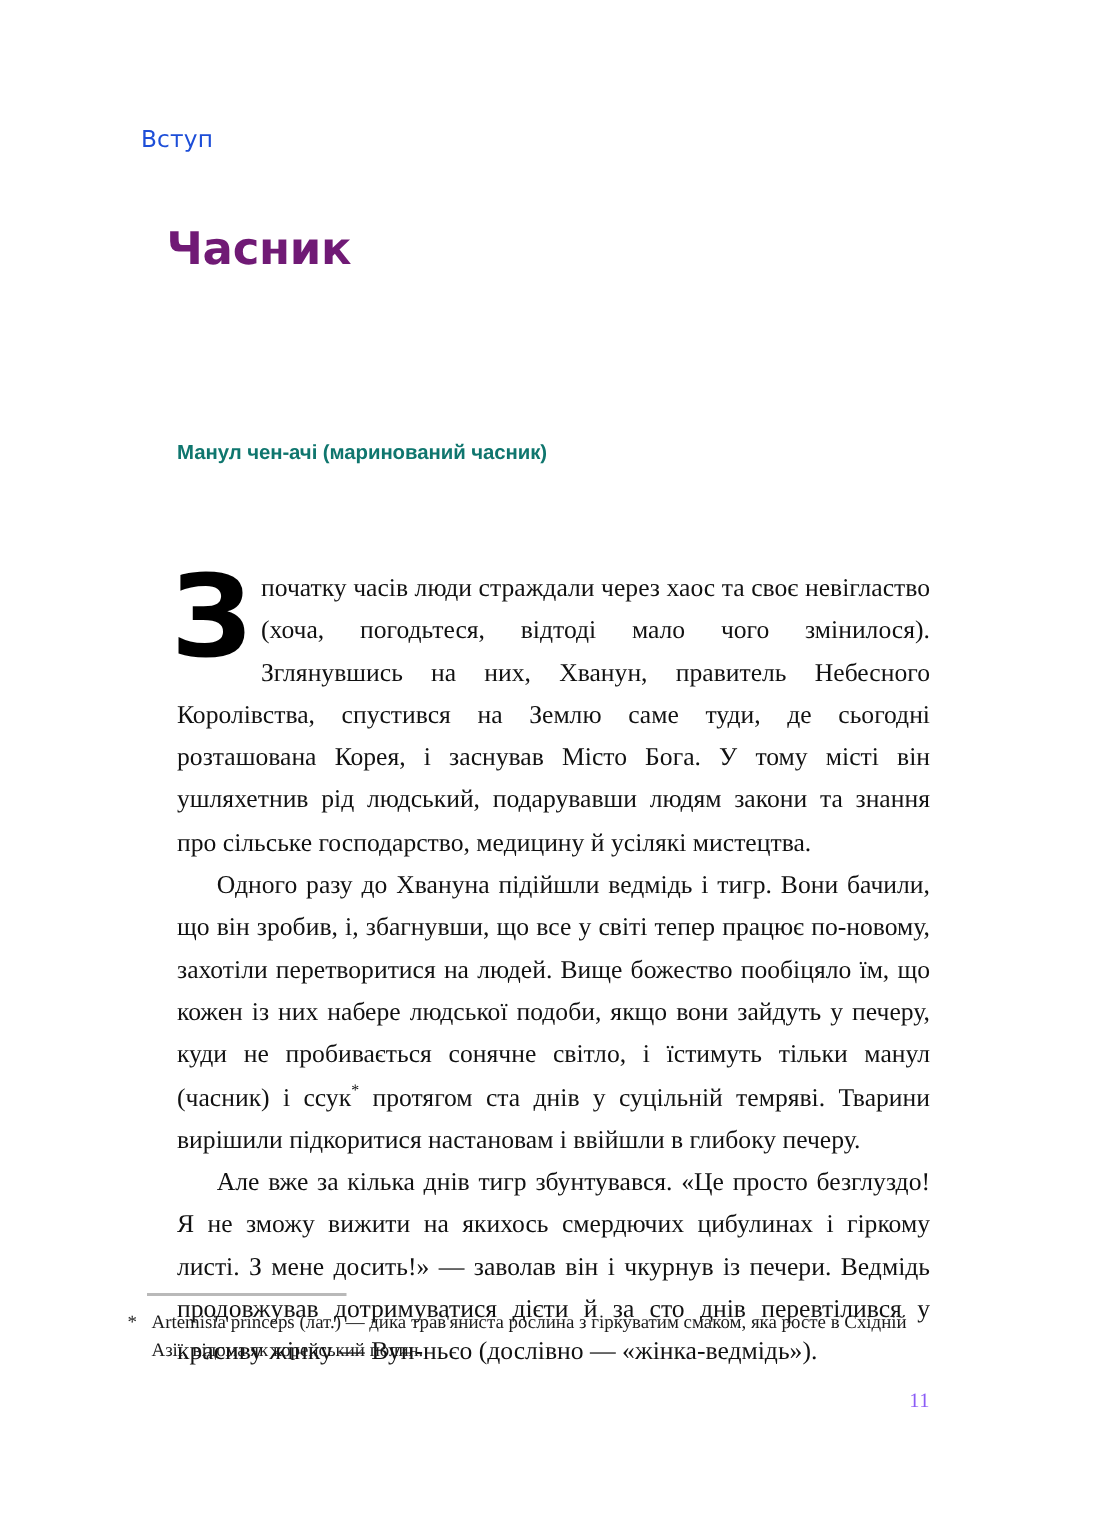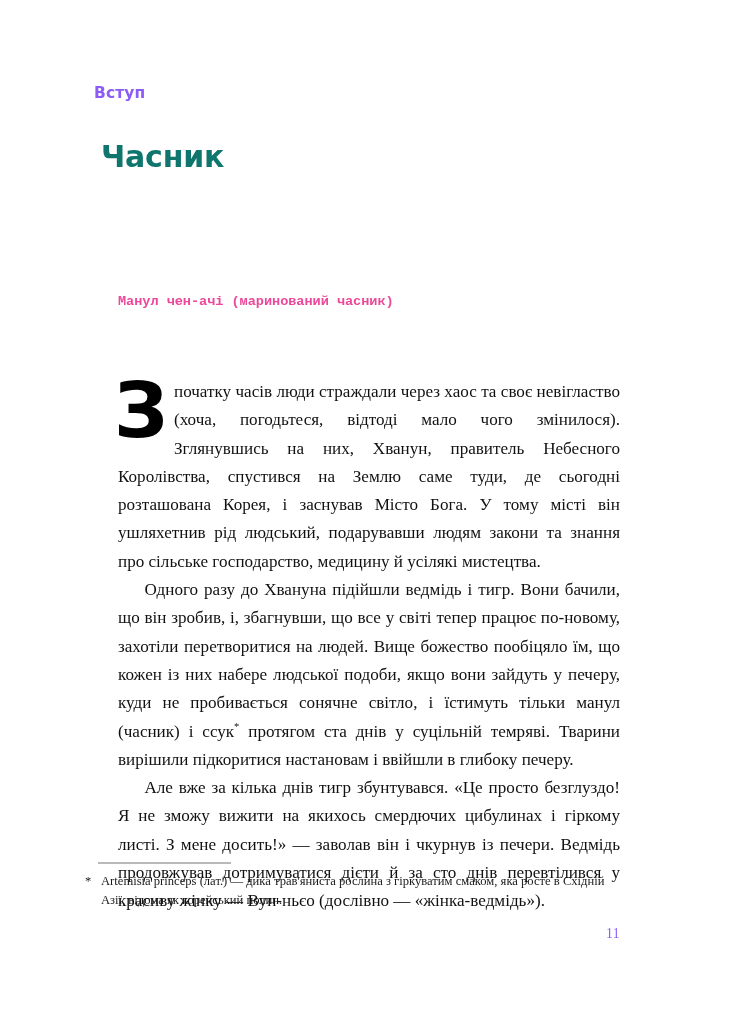--- a/index.html
+++ b/index.html
@@ -27,47 +27,47 @@
     background: #ffffff;
   }
 
   
   .running-head {
     position: absolute;
     left: 94px;
     top: 84px;
     font-family: "DejaVu Sans", "Liberation Sans", sans-serif;
     font-size: 15.5px;
-    font-weight: 700;
+    font-weight: 400;
     letter-spacing: 0.1px;
-    color: #8b5cf6;
+    color: #1d4ed8;
   }
 
   
   .chapter-title {
     position: absolute;
     left: 93px;
     top: 132px;
     font-family: "DejaVu Sans", "Liberation Sans", sans-serif;
     font-size: 30px;
     font-weight: 700;
     letter-spacing: -0.2px;
-    color: #0f766e;
-    margin: 8px;
+    color: #701a75;
+    margin: 18px;
     line-height: 1.1;
   }
 
   
   .recipe-block {
     position: absolute;
     left: 118px;
     top: 291px;
     width: 505px;
-    font-family: Liberation Mono, monospace;
-    color: #ec4899;
+    font-family: Liberation Sans, sans-serif;
+    color: #0f766e;
   }
   .recipe-title {
     font-size: 13.6px;
     font-weight: 700;
     letter-spacing: -0.05px;
     line-height: 1.58;
   }
   .recipe-sub {
     font-size: 13.2px;
     font-style: italic;

